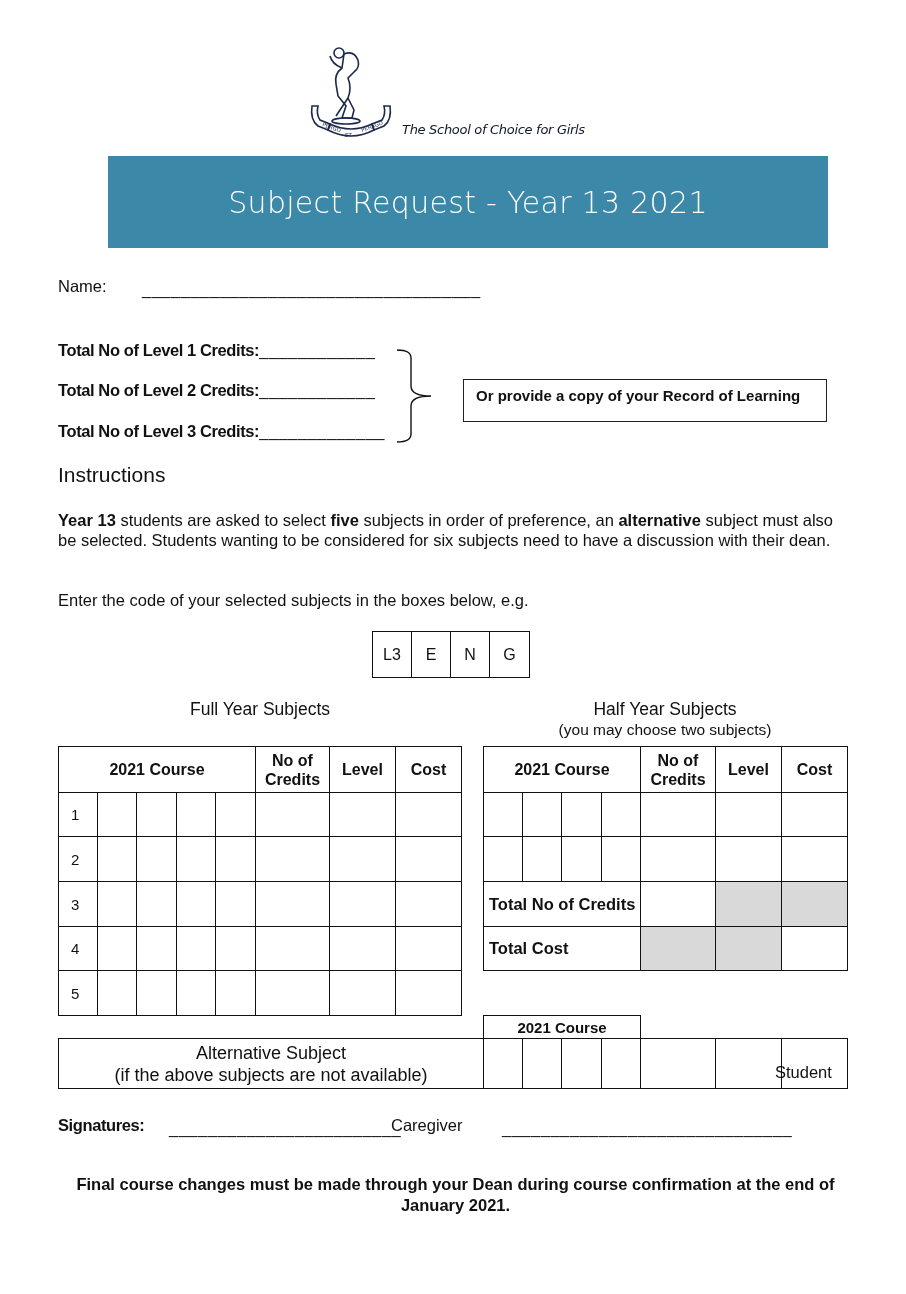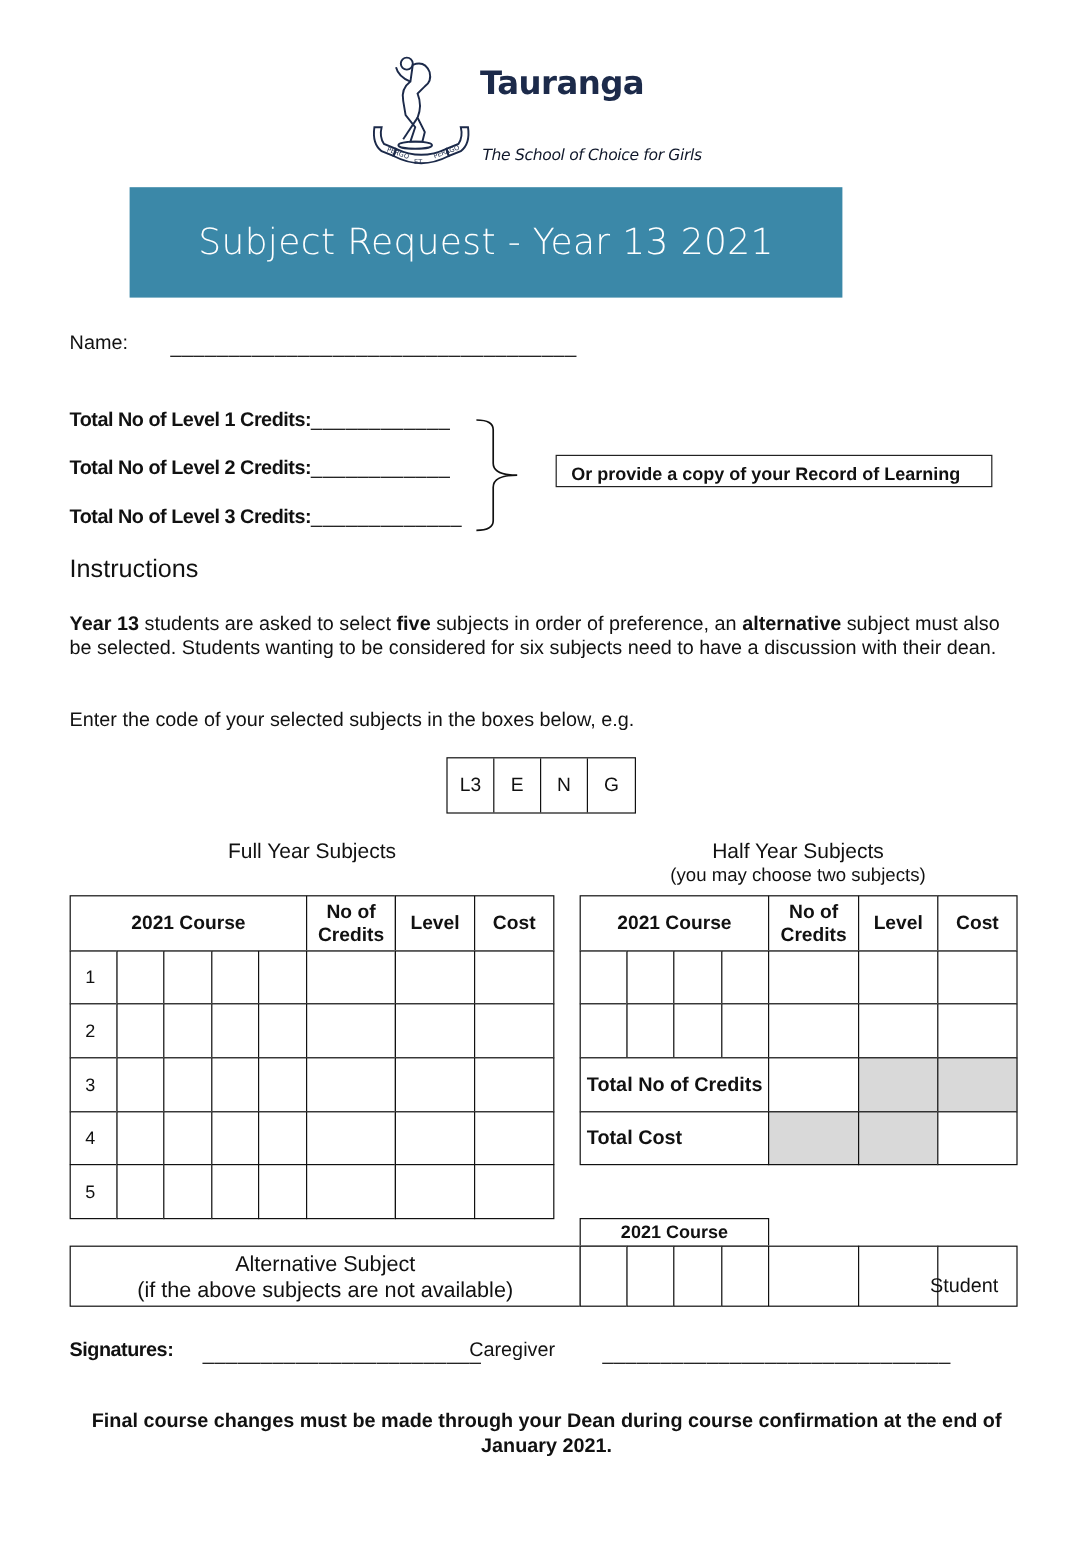--- a/index.html
+++ b/index.html
@@ -6,28 +6,28 @@
   html, body { width: 906px; height: 1294px; background: #ffffff; }
   body { position: relative; font-family: "Liberation Sans", sans-serif; color: #111; overflow: hidden; }
   .abs { position: absolute; }
 
   
   .logo-emblem { left: 308px; top: 44px; width: 86px; height: 104px; }
   .logo-name { left: 400px; top: 54px; color: #1c2a4a; font-family: "DejaVu Sans", sans-serif; font-weight: bold; font-size: 27px; line-height: 31px; letter-spacing: -0.5px; }
   .logo-tagline { left: 402px; top: 122px; color: #0f172a; font-family: "DejaVu Sans", sans-serif; font-style: italic; font-size: 13px; letter-spacing: -0.3px; }
 
   
-  .banner { left: 108px; top: 156px; width: 594px; height: 92px; background: #3b88a8; display: flex; align-items: center; justify-content: center; }
+  .banner { left: 108px; top: 156px; width: 720px; height: 92px; background: #3b88a8; display: flex; align-items: center; justify-content: center; }
   .banner-title { color: #ffffff; font-family: "DejaVu Sans", sans-serif; font-weight: 200; font-size: 30px; letter-spacing: 0.3px; }
 
   .txt { font-size: 16.5px; line-height: 20px; white-space: nowrap; }
   .bold { font-weight: bold; }
   .blank { letter-spacing: 0.5px; }
 
-  .record-box { left: 463px; top: 379px; width: 364px; height: 27px; border: 1px solid #222; font-size: 15px; font-weight: bold; padding: 7px 0 0 12px; white-space: nowrap; }
+  .record-box { left: 463px; top: 379px; width: 364px; height: 43px; border: 1px solid #222; font-size: 15px; font-weight: bold; padding: 7px 0 0 12px; white-space: nowrap; }
 
   .h-instr { left: 58px; top: 463px; font-size: 21px; }
   .para { left: 58px; top: 510px; width: 795px; font-size: 16.5px; line-height: 20px; }
   .para b { font-weight: bold; }
 
   
   .code-ex { left: 372px; top: 631px; display: flex; border: 1px solid #111; }
   .code-ex div { width: 39px; height: 45px; border-right: 1px solid #111; display: flex; align-items: center; justify-content: center; font-size: 16px; }
   .code-ex div:last-child { border-right: none; }
 
@@ -56,21 +56,20 @@
       <path d="M4 62 Q2 76 10 82 L20 86 L22 80 L12 76 Q8 70 10 62 Z"></path>
       <path d="M82 62 Q84 76 76 82 L66 86 L64 80 L74 76 Q78 70 76 62 Z"></path>
       <path d="M20 86 Q43 98 66 86 L64 80 Q43 90 22 80 Z"></path>
     </g>
     <text x="14" y="82" font-size="5.5" fill="#1c2a4a" font-family="DejaVu Sans, sans-serif" transform="rotate(20 14 82)">PERGO</text>
     <text x="37" y="93" font-size="5.5" fill="#1c2a4a" font-family="DejaVu Sans, sans-serif">ET</text>
     <text x="54" y="88" font-size="5.5" fill="#1c2a4a" font-family="DejaVu Sans, sans-serif" transform="rotate(-20 54 88)">PERAGO</text>
   </svg>
 </div>
 <div class="abs logo-name">
-  <div>Tauranga</div>
 </div>
 <div class="abs logo-tagline">The School of Choice for Girls</div>
 
 <div class="abs banner">
   <span class="banner-title">Subject Request - Year 13 2021</span>
 </div>
 
 <div class="abs txt" style="left:58px; top:276px;">Name:</div>
 <div class="abs txt blank" style="left:142px; top:279px;">___________________________________</div>
 

